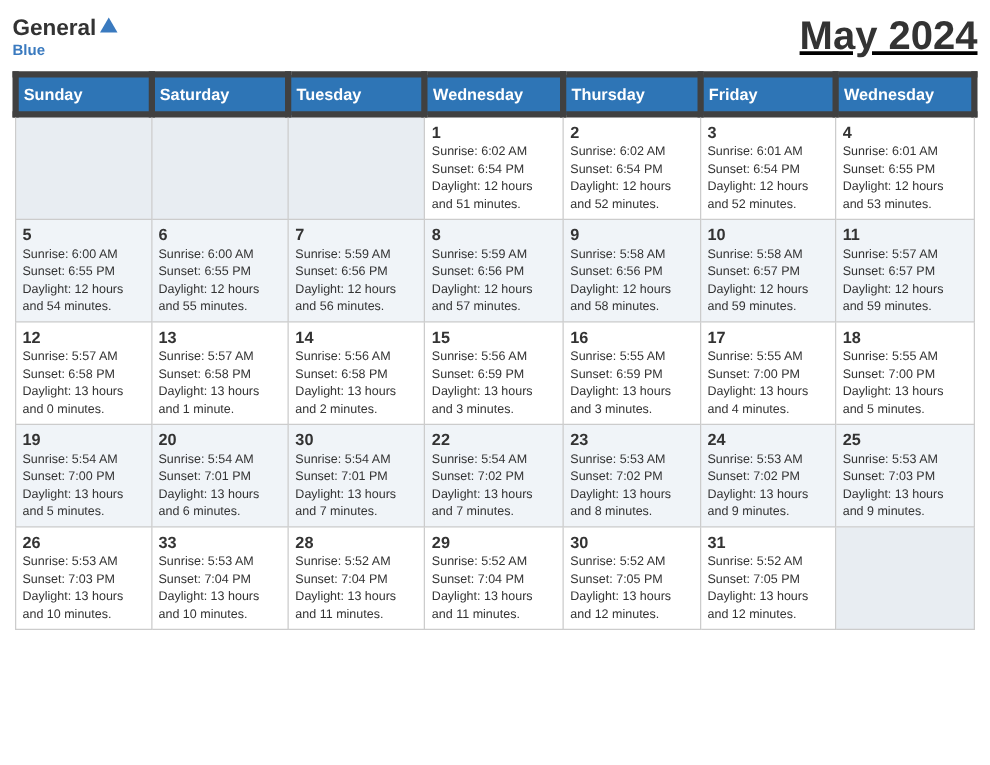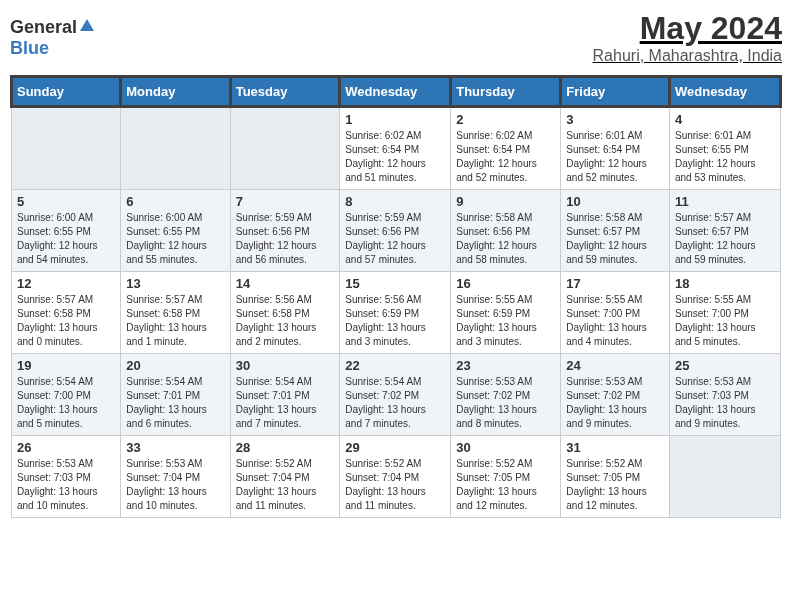--- a/index.html
+++ b/index.html
@@ -6,21 +6,21 @@
     body {
       font-family: Arial, sans-serif;
       background: #fff;
       width: 792px;
       min-height: 612px;
       padding: 10px;
     }
     .header {
       display: flex;
       justify-content: space-between;
-      align-items: center;
+      align-items: flex-end;
       margin-bottom: 10px;
     }
     .logo {
       display: flex;
       flex-direction: column;
       align-items: flex-start;
     }
     .logo-line {
       display: flex;
       align-items: center;
@@ -43,21 +43,21 @@
       width: 100%;
       border-collapse: collapse;
     }
     .calendar thead tr th {
       background-color: #2e75b6;
       color: #fff;
       font-size: 13px;
       font-weight: bold;
       padding: 6px 4px;
       text-align: left;
-      border: 3px solid #404040;
+      border: 5px solid #404040;
     }
     .calendar tbody tr td {
       border: 1px solid #ccc;
       vertical-align: top;
       padding: 4px 5px;
       width: 113px;
       min-height: 80px;
       font-size: 11px;
       color: #333;
       background: #fff;
@@ -86,34 +86,33 @@
   <div class="logo">
     <div class="logo-line">
       <span style="font-size:18px;font-weight:bold;color:#333;">General</span>
       <span style="display:inline-block;margin-left:2px;vertical-align:middle;">
         <svg width="16" height="16" viewBox="0 0 16 16">
           <polygon points="8,2 15,14 1,14" fill="#3a7abf"></polygon>
         </svg>
       </span>
     </div>
     <div class="logo-line">
-      <span style="font-size:18px;font-weight:bold;color:#3a7abf;">Blue</span>
+      <span style="font-size:12px;font-weight:bold;color:#3a7abf;">Blue</span>
     </div>
   </div>
   <div class="title-block">
     <h1>May 2024</h1>
-    <h2>Rahuri, Maharashtra, India</h2>
   </div>
 </div>
 
 <table class="calendar">
   <thead>
     <tr>
     <th>Sunday</th>
-        <th>Monday</th>
+        <th>Saturday</th>
         <th>Tuesday</th>
         <th>Wednesday</th>
         <th>Thursday</th>
         <th>Friday</th>
         <th>Wednesday</th>
       </tr>
   </thead>
   <tbody>
   <tr>
         <td class="empty"></td>

